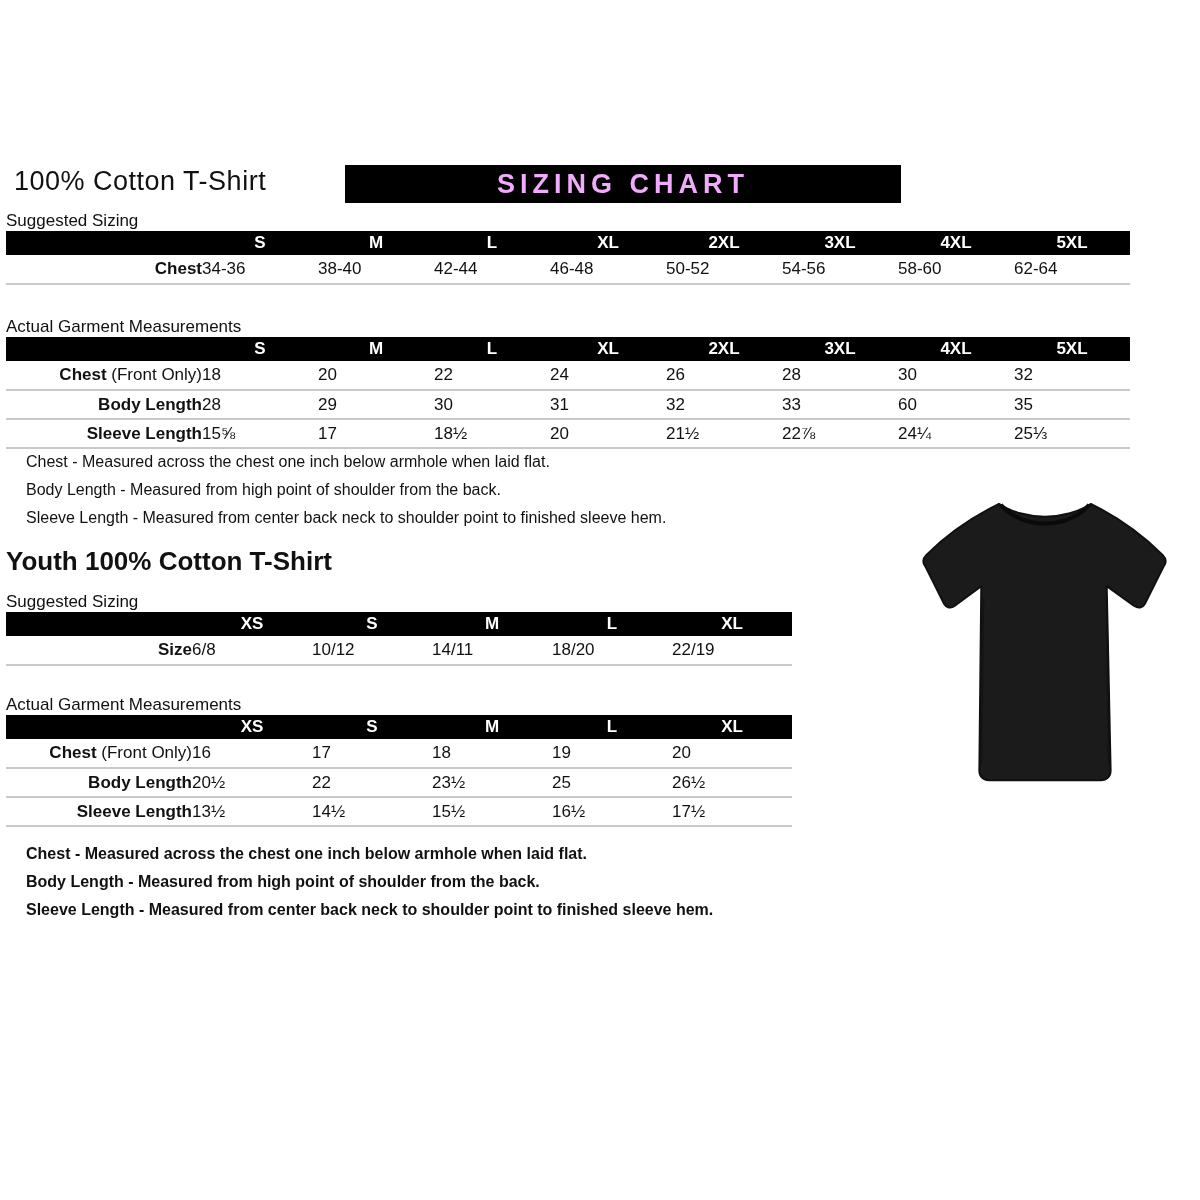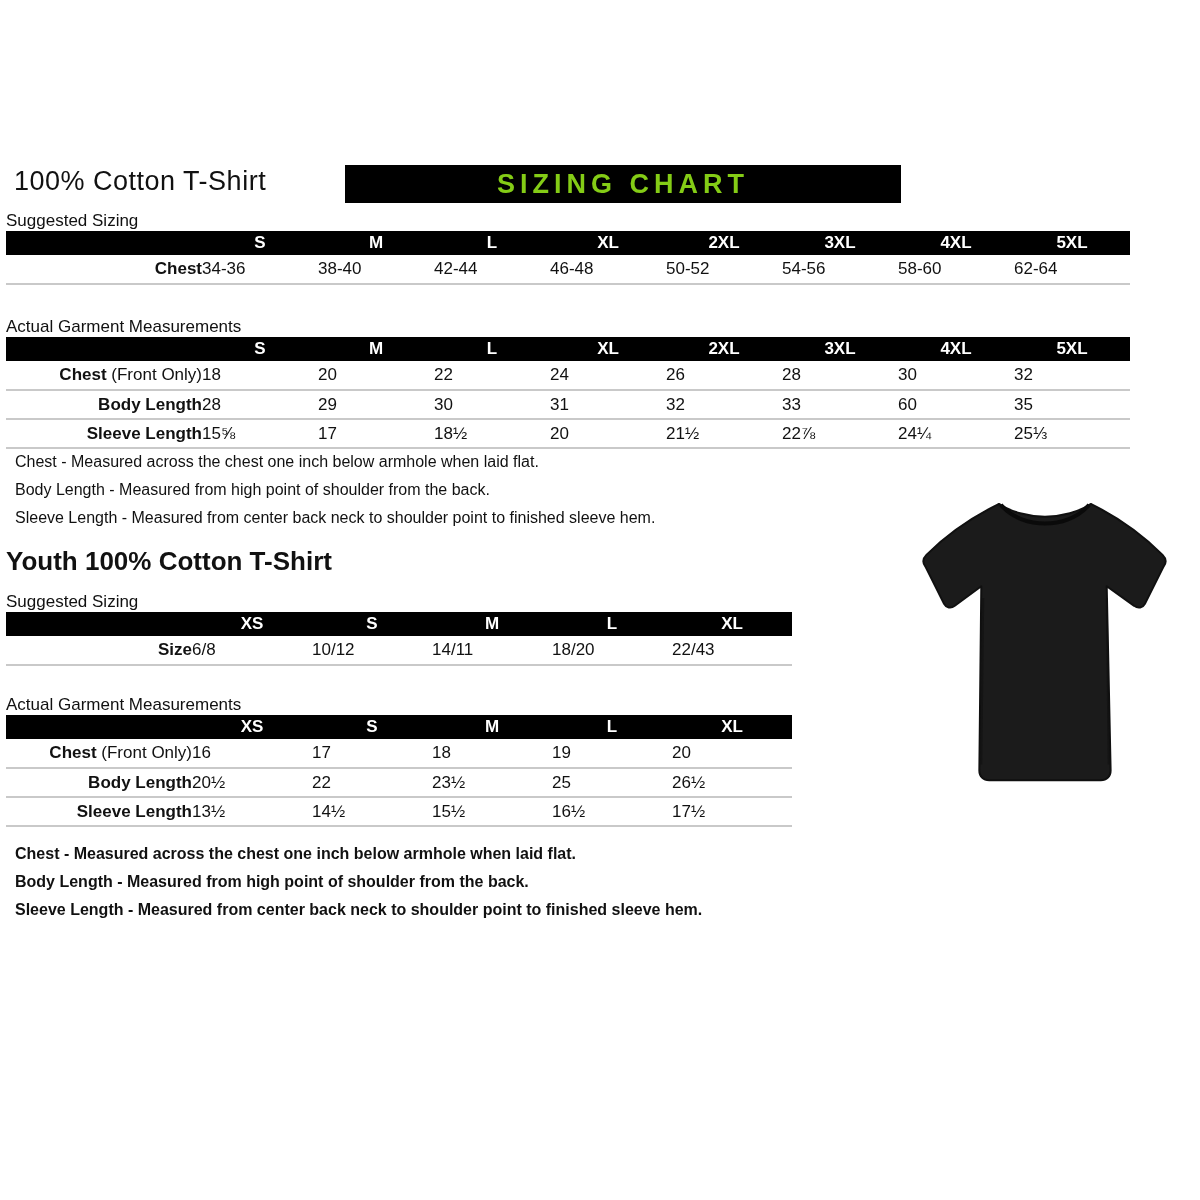--- a/index.html
+++ b/index.html
@@ -2,36 +2,36 @@
 <html><head>
 <meta charset="utf-8">
 <style>
   * { margin:0; padding:0; box-sizing:border-box; }
   html,body { width:1200px; height:1200px; background:#ffffff;
               font-family:"Liberation Sans", sans-serif; color:#111; }
   .page { position:relative; width:1200px; height:924px; overflow:hidden; background:#fff; }
 
   .main-title { position:absolute; left:14px; top:166px; font-size:27px; font-weight:normal; letter-spacing:0.5px; }
   .banner { position:absolute; left:345px; top:165px; width:556px; height:38px; background:#000;
-            color:#84cc16; font-size:27px; font-weight:bold; letter-spacing:5px;
+            color:#f0abfc; font-size:27px; font-weight:bold; letter-spacing:5px;
             text-align:center; line-height:38px; }
 
   .section-label { position:absolute; font-size:17px; font-weight:normal; }
   .youth-title { position:absolute; left:6px; top:546px; font-size:26px; font-weight:bold;text-align:right; }
 
   table.size-table { position:absolute; border-collapse:collapse; table-layout:fixed; }
   .size-table th { background:#000; color:#fff; font-size:17px; font-weight:bold;
                    height:24px; text-align:center; padding:0; }
   .size-table td { font-size:17px; text-align:left; height:29px; padding:0;
                    border-bottom:2px solid #c9c9c9; vertical-align:middle; }
   .size-table td.row-label { text-align:right; font-weight:bold; padding-left:12px; white-space:nowrap; }
   .size-table td.row-label .suffix { font-weight:normal; }
 
   .notes { position:absolute; font-size:16px; line-height:19px; }
-  .notes p { margin:0 0 9px 1px; }
+  .notes p { margin:0 0 9px 12px; }
   .notes.bold-notes p { font-weight:bold; }
 
   .tshirt { position:absolute; left:897px; top:478px; width:294px; height:338px; }
 </style>
 </head>
 <body>
 
 <div class="page">
 
   <div class="main-title">100% Cotton T-Shirt</div>
@@ -166,21 +166,21 @@
       <th>M</th>
       <th>L</th>
       <th>XL</th>
     </tr>
     <tr>
       <td class="row-label">Size</td>
       <td>6/8</td>
       <td>10/12</td>
       <td>14/11</td>
       <td>18/20</td>
-      <td>22/43</td>
+      <td>22/19</td>
     </tr>
   </tbody>
     </table>
 
   <div class="section-label" style="left:6px; top:695px;">Actual Garment Measurements</div>
 
   <table class="size-table" style="left:6px; top:715px; width:786px;">
     <colgroup>
       <col style="width:186px;">
         <col>

